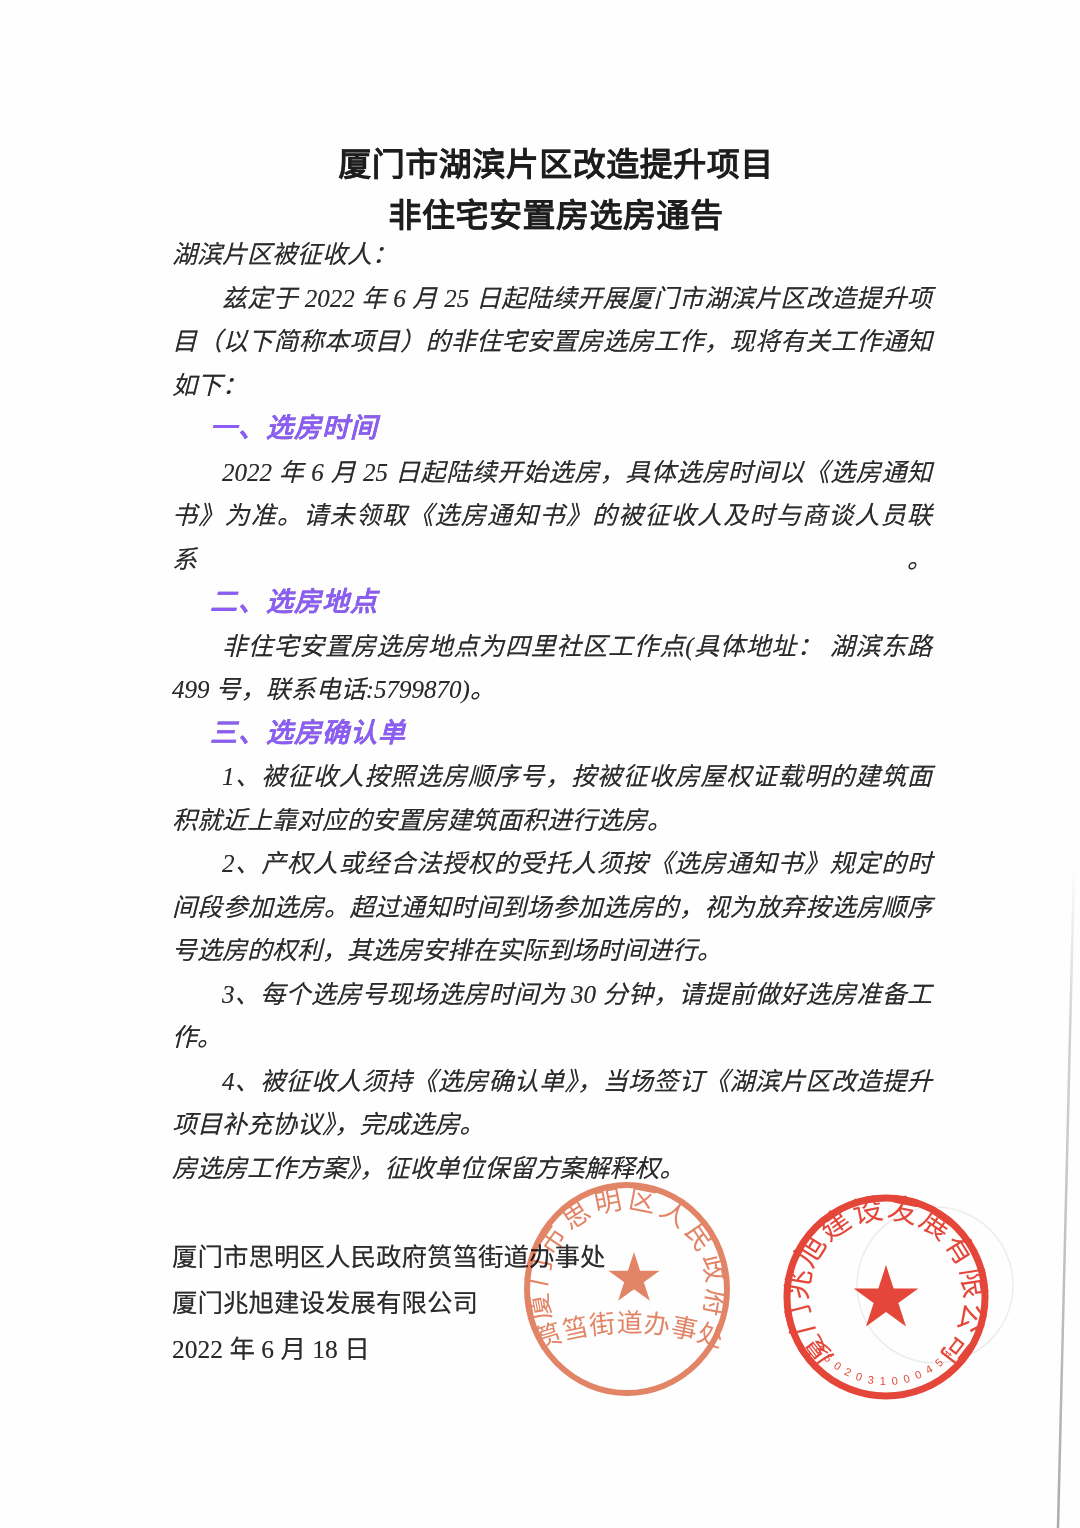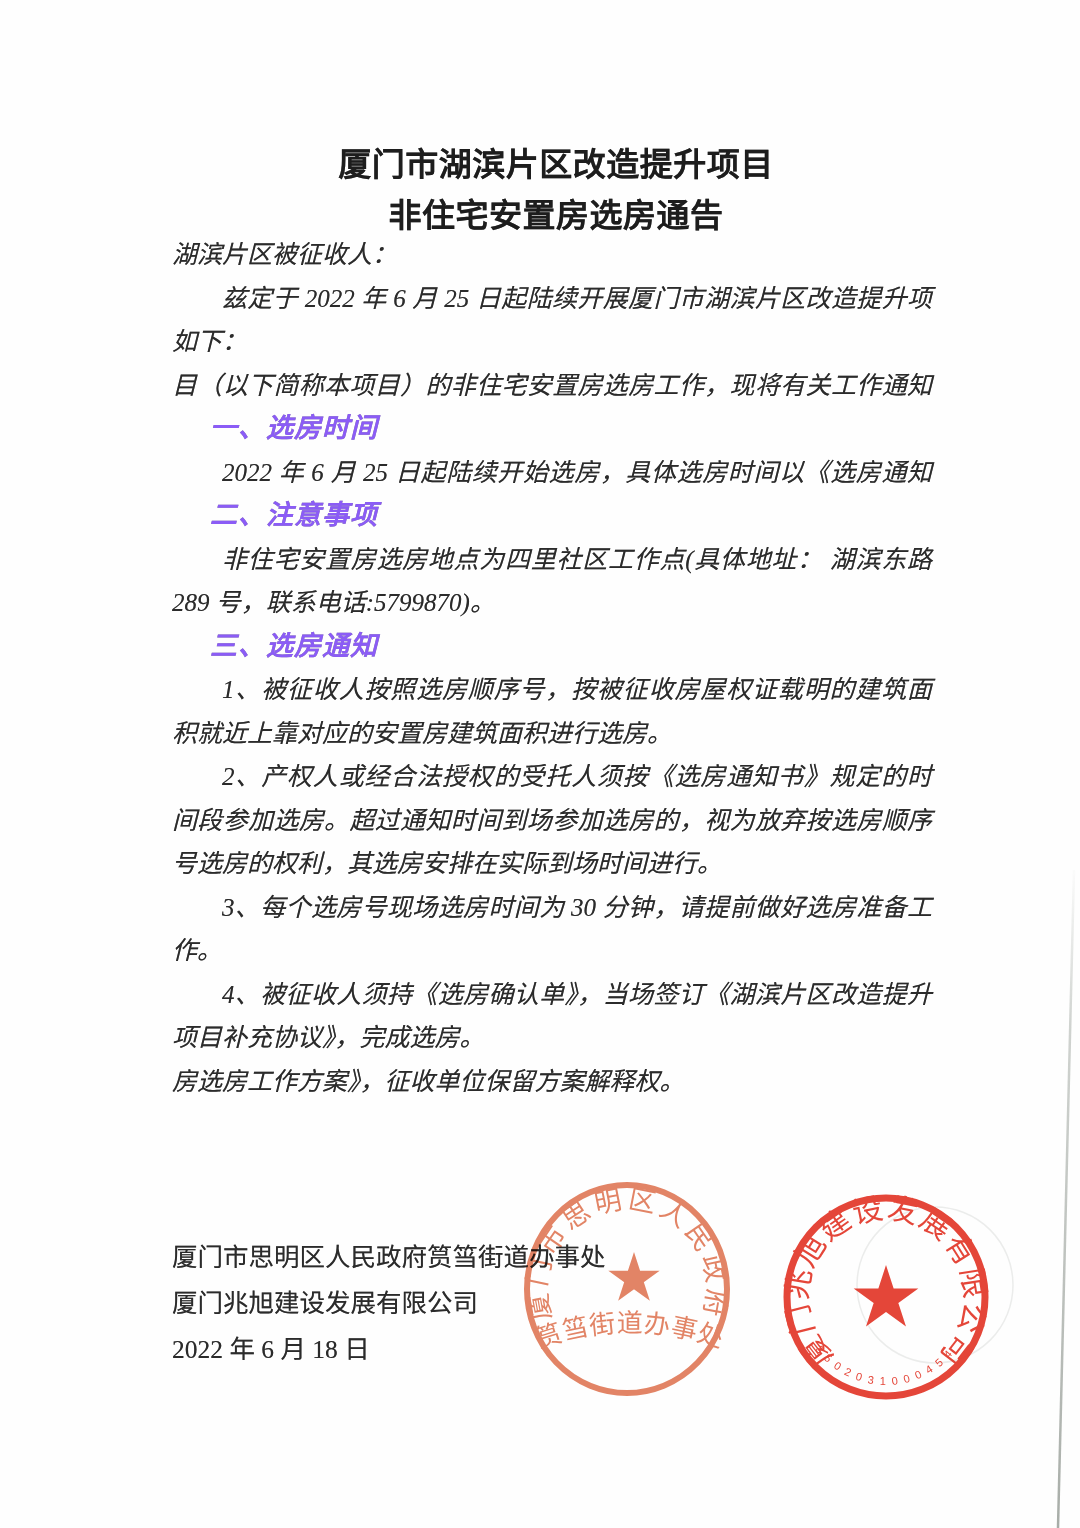--- a/index.html
+++ b/index.html
@@ -52,28 +52,29 @@
 <div class="page">
 
   <div class="title-block">
     <div>厦门市湖滨片区改造提升项目</div>
     <div>非住宅安置房选房通告</div>
   </div>
 
   <div class="body-lines">
       <div class="line plain">湖滨片区被征收人：</div>
       <div class="line indent justify">兹定于 2022 年 6 月 25 日起陆续开展厦门市湖滨片区改造提升项</div>
+      <div class="line justify">目（以下简称本项目）的非住宅安置房选房工作，现将有关工作通知</div>
       <div class="line plain">如下：</div>
-      <div class="line justify">目（以下简称本项目）的非住宅安置房选房工作，现将有关工作通知</div>
       <div class="line heading">一、选房时间</div>
       <div class="line indent justify">2022 年 6 月 25 日起陆续开始选房，具体选房时间以《选房通知</div>
-      <div class="line heading">二、注意事项</div>
+      <div class="line justify">书》为准。请未领取《选房通知书》的被征收人及时与商谈人员联系。</div>
+      <div class="line heading">二、选房地点</div>
       <div class="line indent justify">非住宅安置房选房地点为四里社区工作点(具体地址： 湖滨东路</div>
-      <div class="line plain">289 号，联系电话:5799870)。</div>
-      <div class="line heading">三、选房通知</div>
+      <div class="line plain">499 号，联系电话:5799870)。</div>
+      <div class="line heading">三、选房确认单</div>
       <div class="line indent justify">1、被征收人按照选房顺序号，按被征收房屋权证载明的建筑面</div>
       <div class="line plain">积就近上靠对应的安置房建筑面积进行选房。</div>
       <div class="line indent justify">2、产权人或经合法授权的受托人须按《选房通知书》规定的时</div>
       <div class="line justify">间段参加选房。超过通知时间到场参加选房的，视为放弃按选房顺序</div>
       <div class="line plain">号选房的权利，其选房安排在实际到场时间进行。</div>
       <div class="line indent justify">3、每个选房号现场选房时间为 30 分钟，请提前做好选房准备工</div>
       <div class="line plain">作。</div>
       <div class="line indent justify">4、被征收人须持《选房确认单》，当场签订《湖滨片区改造提升</div>
       <div class="line plain">项目补充协议》，完成选房。</div>
       <div class="line plain">房选房工作方案》，征收单位保留方案解释权。</div>

